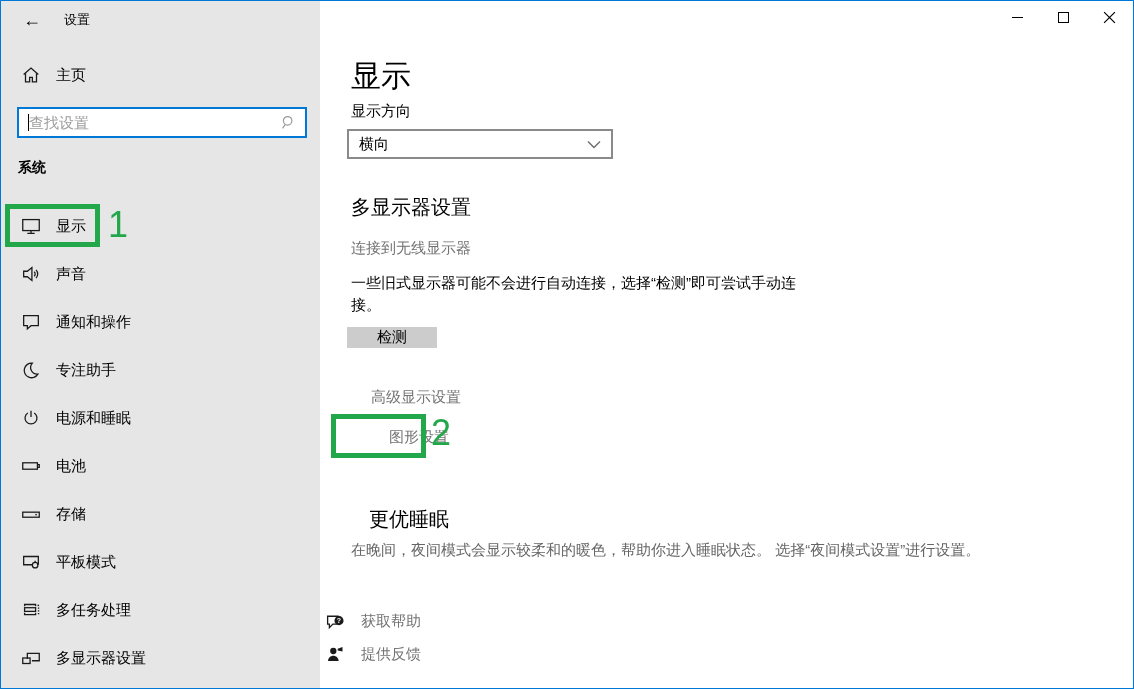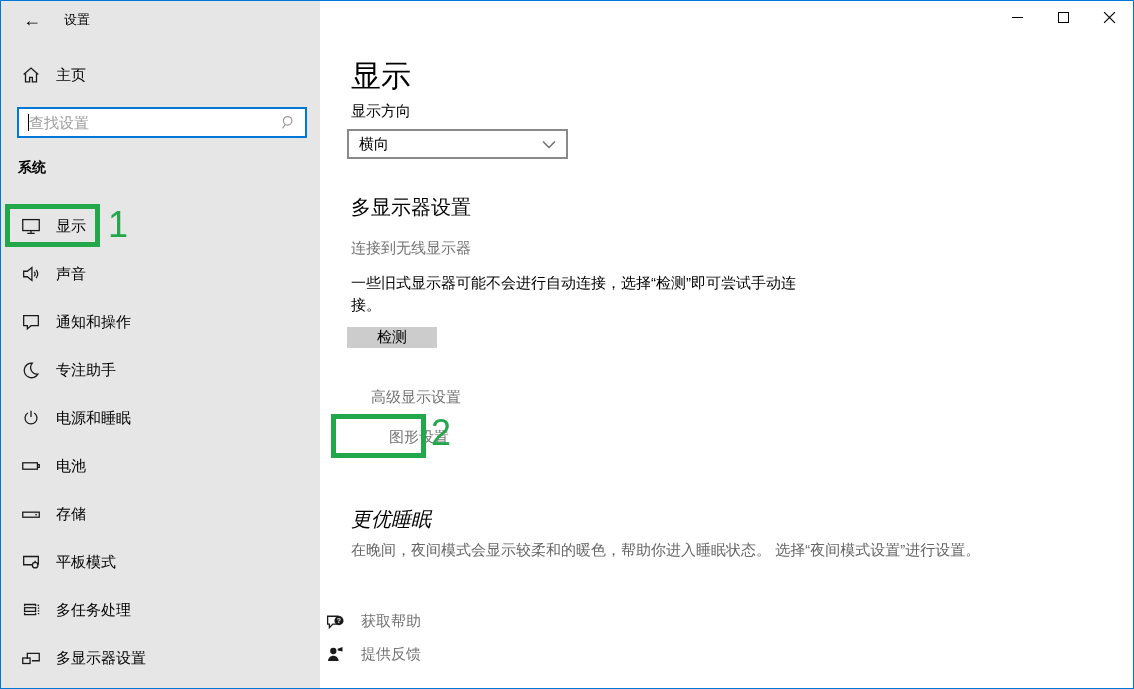--- a/index.html
+++ b/index.html
@@ -45,28 +45,28 @@
   .nav-item {
     height:48px; display:flex; align-items:center; padding-left:19px; cursor:pointer;
   }
   .nav-icon { width:22px; height:22px; flex:0 0 auto; }
   .nav-item .nav-icon { margin-right:14px; }
   .nav-item .lbl { font-size:15px; }
   
   .main-title { position:absolute; left:350px; top:55px; font-size:30px; font-weight:400; }
   .orient-label { position:absolute; left:350px; top:101px; font-size:15px; }
   .dropdown {
-    position:absolute; left:346px; top:128px; width:221px; height:30px;
+    position:absolute; left:346px; top:128px; width:266px; height:30px;
     background:#fff; border:2px solid #8a8a8a;
     display:flex; align-items:center; justify-content:space-between;
     padding:0 10px; font-size:15px; cursor:pointer;
   }
   .section-h { position:absolute; font-size:20px; font-weight:400; }
   .mdh { left:350px; top:193px; }
-  .sleep-h { left:350px; top:505px;font-style:italic; }
+  .sleep-h { left:368px; top:505px; }
   .link { color:#737373; font-size:15px; cursor:pointer; }
   .link-wireless { position:absolute; left:350px; top:238px; }
   .mdesc {
     position:absolute; left:350px; top:271px; width:455px;
     font-size:15px; line-height:22px; color:#000000;
   }
   .detect-btn {
     position:absolute; left:346px; top:326px; width:90px; height:21px;
     background:#cccccc; border:none; font-size:15px; font-family:inherit;
     display:flex; align-items:center; justify-content:center; cursor:pointer;

